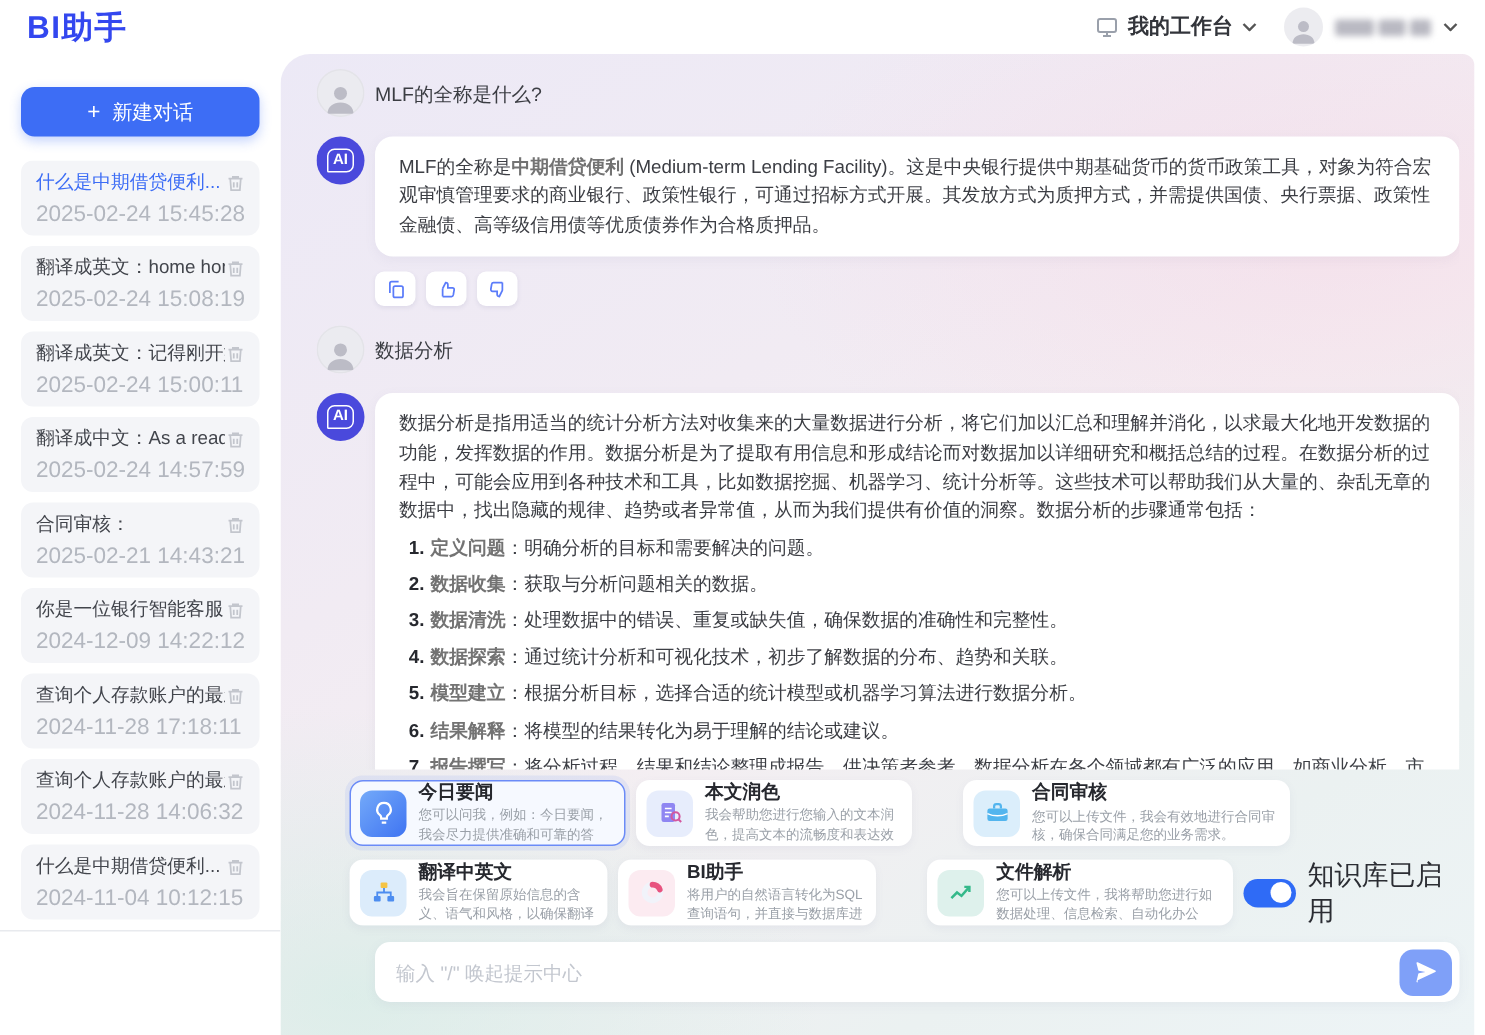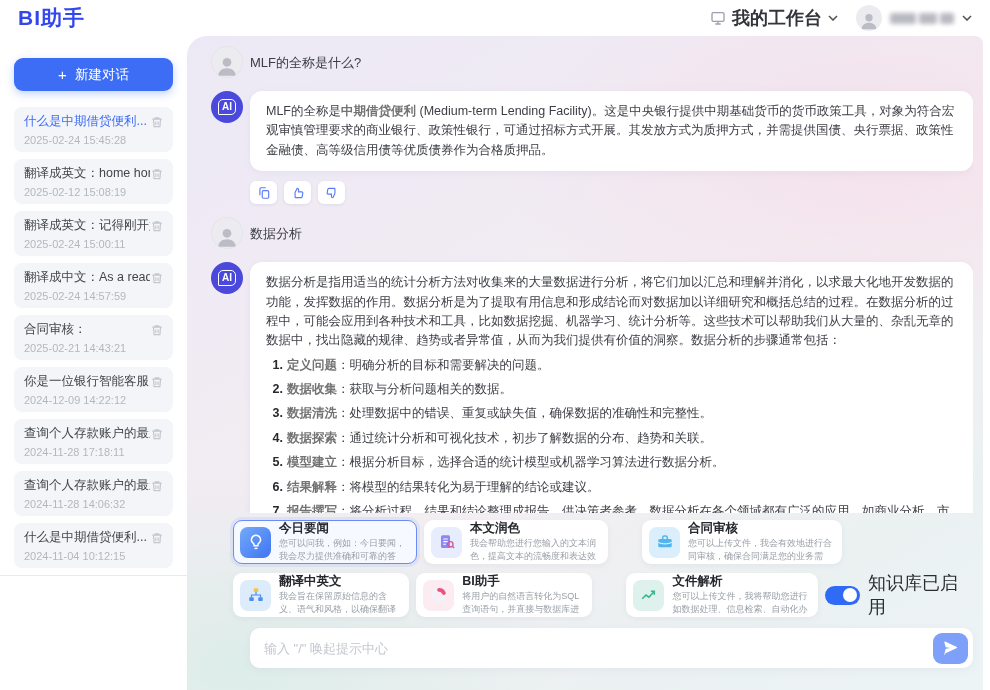--- a/index.html
+++ b/index.html
@@ -5,42 +5,42 @@
   * { margin:0; padding:0; box-sizing:border-box; }
   html,body { width:990px; height:690px; overflow:hidden; background:#fff;
     font-family:"Liberation Sans","DejaVu Sans",sans-serif; }
   .page { width:990px; height:690px; display:flex; flex-direction:column; background:#fff; }
 
   
   .header { height:36px; display:flex; align-items:center; justify-content:space-between; padding:0 18px 0 18px; background:#fff; }
   .logo { font-size:21px; font-weight:800; color:#3347ef; letter-spacing:1px; }
   .header-right { display:flex; align-items:center; gap:18px; }
   .workspace { display:flex; align-items:center; gap:6px; cursor:pointer; }
-  .workspace span { font-size:18px; color:#33353b; font-weight:600; }
+  .workspace span { font-size:14px; color:#33353b; font-weight:600; }
   .user-chip { display:flex; align-items:center; gap:8px; cursor:pointer; }
   .avatar-sm { width:26px; height:26px; border-radius:50%; background:#ececf0; display:flex; align-items:flex-end; justify-content:center; overflow:hidden; }
   .redacted { display:flex; gap:3px; filter:blur(2px); }
   .redacted i { display:block; height:11px; border-radius:2px; background:#b9b9c2; }
   .redacted i:nth-child(1){width:26px;} .redacted i:nth-child(2){width:18px;} .redacted i:nth-child(3){width:14px;}
 
   
   .body { flex:1; display:flex; min-height:0; }
 
   
   .sidebar { width:187px; background:#fff; display:flex; flex-direction:column; padding-top:22px; }
   .new-chat { margin:0 14px 16px 14px; height:33px; border:none; border-radius:9px; background:#3d6df5; color:#fff;
     font-size:13.5px; font-family:inherit; display:flex; align-items:center; justify-content:center; gap:8px; cursor:pointer;
     box-shadow:0 3px 8px rgba(61,109,245,.3); }
   .new-chat .plus { font-size:15px; font-weight:400; }
   .conv-list { flex:1; overflow:hidden; }
   .conv-item { margin:0 14px 7px 14px; background:#f4f5f8; border-radius:8px; padding:6px 9px 6px 10px; cursor:pointer; }
   .conv-top { display:flex; align-items:center; justify-content:space-between;text-align:center; }
   .conv-title { font-size:12.5px; color:#42454c; white-space:nowrap; overflow:hidden; max-width:128px; }
   .conv-item.active .conv-title { color:#3d6df5; }
-  .conv-time { font-size:11px; color:#b3b7bf; margin-top:4px; }
+  .conv-time { font-size:15px; color:#b3b7bf; margin-top:4px; }
   .trash-btn { width:14px; height:14px; flex:none; cursor:pointer; }
   .side-divider { height:1px; background:#e8eaee; margin:4px 0 0 0; }
 
   
   .main { flex:1; min-width:0; margin-right:7px; border-radius:20px 8px 0 0; display:flex; flex-direction:column;
     padding:10px 10px 22px 24px; overflow:hidden;
     background:
       radial-gradient(620px 320px at 88% 18%, rgba(246,214,229,.5), transparent 62%),
       radial-gradient(520px 320px at 6% 96%, rgba(203,236,226,.55), transparent 60%),
       linear-gradient(150deg,#ece9f6 0%,#f1ebf3 35%,#f4eef2 55%,#ebf1f1 80%,#edf4f6 100%); justify-content: center; }
@@ -63,21 +63,21 @@
 
   .steps { margin-top:5px; }
   .step { display:flex; margin-top:5px; }
   .step-num { flex:none; width:17px; text-align:right; margin-right:4px; font-weight:700; color:#26282e; }
   .step-body { flex:1; }
 
   
   .cards-row { display:flex; margin-left:22px; margin-top:7px; align-items:center; }
   .qcard { width:184px; height:44px; background:#fff; border:1px solid rgba(255,255,255,.6); border-radius:9px; display:flex; align-items:center;
     padding:0 8px 0 6px; margin-right:7px; cursor:pointer; box-shadow:0 2px 6px rgba(110,110,160,.08); }
-  .qcard.wide { width:200px; margin-left:27px; }
+  .qcard.wide { width:218px; margin-left:27px; }
   .qcard.selected { border:1px solid #6b8bf7; background:#f6f9ff; box-shadow:0 0 0 3px rgba(107,139,247,.12); }
   .qicon { width:31px; height:31px; border-radius:8px; flex:none; margin-right:8px; display:flex; align-items:center; justify-content:center; }
   .qi-1 { background:linear-gradient(135deg,#74aaf9,#3f74f2); }
   .qi-2 { background:#e7edfc; } .qi-3 { background:#dbeefb; } .qi-4 { background:#dcecfb; }
   .qi-5 { background:#fcebf1; } .qi-6 { background:#def1ec; }
   .qtext { min-width:0; }
   .qtitle { font-size:12.5px; font-weight:700; color:#26282e; line-height:1.25; }
   .qdesc { font-size:9px; color:#9aa0a8; line-height:1.4; margin-top:1px; max-height:26px; overflow:hidden; }
 
   .kb-toggle { margin-left:auto; margin-right:4px; display:flex; align-items:center; gap:8px; cursor:pointer; }
@@ -147,21 +147,21 @@
             </div>
           <div class="conv-time">2025-02-24 15:45:28</div>
         </div>
         <div class="conv-item">
           <div class="conv-top">
               <span class="conv-title">翻译成英文：home home</span>
             <svg class="trash-btn" viewBox="0 0 24 24" fill="none" stroke="#c3c6cd" stroke-width="2">
                 <path d="M4 7h16M9 7V5h6v2M6 7l1 13h10l1-13M10 11v6M14 11v6"></path>
               </svg>
             </div>
-          <div class="conv-time">2025-02-12 15:08:19</div>
+          <div class="conv-time">2025-02-24 15:08:19</div>
         </div>
         <div class="conv-item">
           <div class="conv-top">
               <span class="conv-title">翻译成英文：记得刚开始...</span>
             <svg class="trash-btn" viewBox="0 0 24 24" fill="none" stroke="#c3c6cd" stroke-width="2">
                 <path d="M4 7h16M9 7V5h6v2M6 7l1 13h10l1-13M10 11v6M14 11v6"></path>
               </svg>
             </div>
           <div class="conv-time">2025-02-24 15:00:11</div>
         </div>

